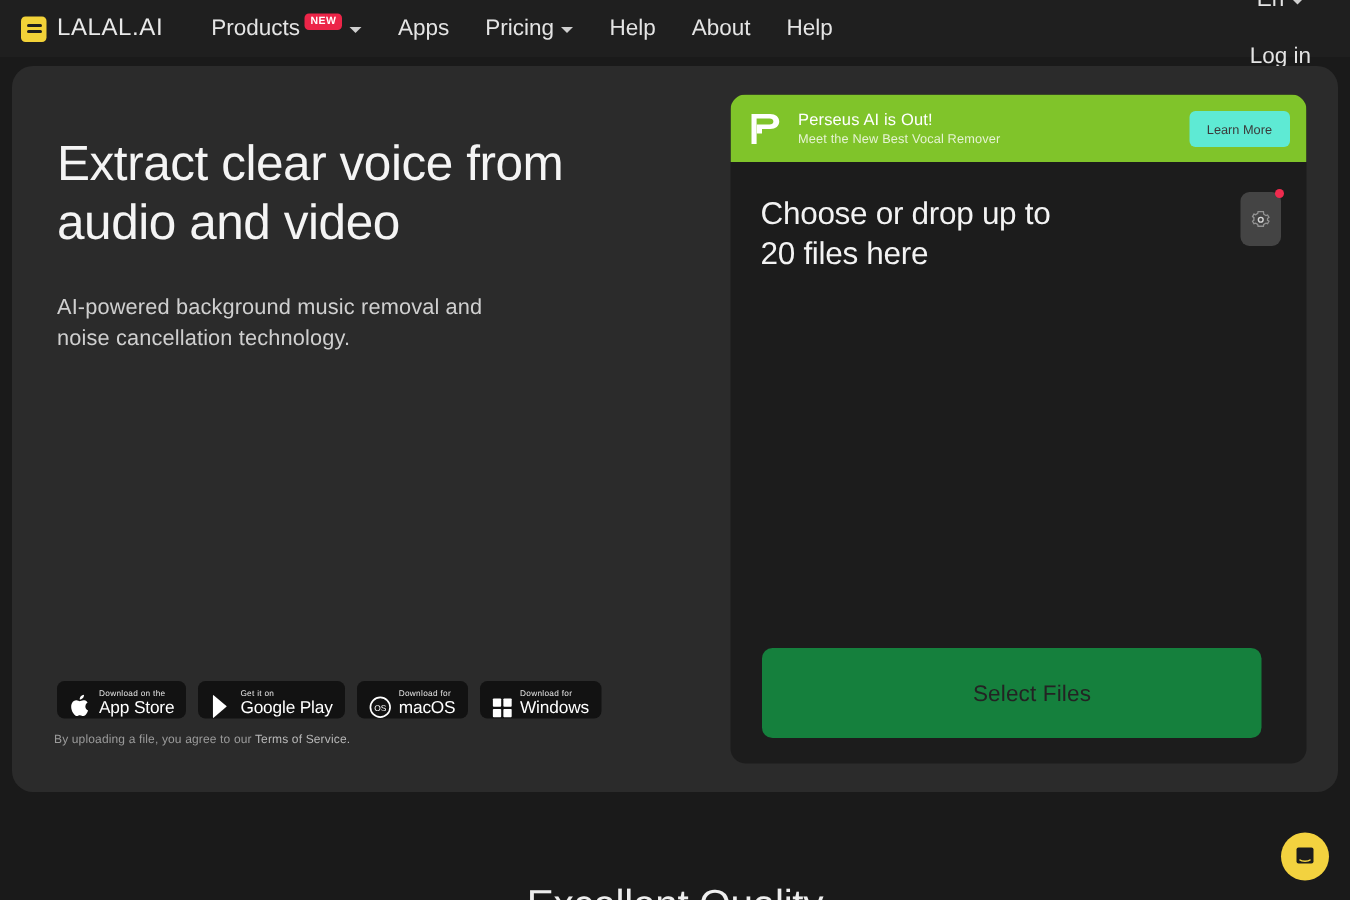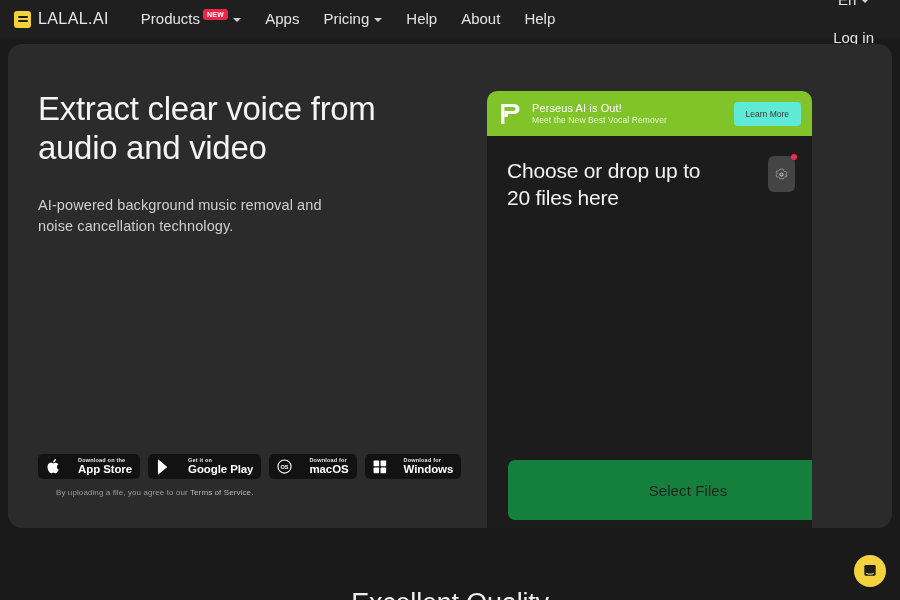--- a/index.html
+++ b/index.html
@@ -67,40 +67,39 @@
     margin-top: 28px; letter-spacing: 0.1px;
   }
 
   
   .badges {
     position: absolute; left: 30px; top: 410px;
     display: flex; gap: 8px; align-items: center;
   }
   .badge {
     background: #121212; border-radius: 5px;
-    height: 25px; display: flex; align-items: center;
-    gap: 17px; padding: 0 8px; cursor: pointer; font-weight: bold;
+    height: 25px; display: flex; align-items: flex-end;
+    gap: 5px; padding: 0 8px; cursor: pointer;
   }
   .badge-ico { display: flex; align-items: center; justify-content: center; color: #fff; }
   .badge-txt { display: flex; flex-direction: column; justify-content: center; }
   .badge-top { color: #e6e6e6; font-size: 5.5px; letter-spacing: 0.2px; line-height: 1.1; }
   .badge-bot { color: #fff; font-size: 11.5px; line-height: 1.15; letter-spacing: -0.1px; }
   .terms {
-    position: absolute; left: 48px; top: 444px;
+    position: absolute; left: 28px; top: 444px;
     color: #9b9b9b; font-size: 8px; letter-spacing: 0.1px;
   }
   .terms a { color: #b9b9b9; text-decoration: none; }
 
   
   .upload {
     position: absolute; left: 479px; top: 19px;
-    width: 325px; height: 446px;
+    width: 384px; height: 446px;
     background: #1c1c1c; border-radius: 10px;
     overflow: hidden;
-    margin-top: 28px;
   }
   .promo {
     position: relative; height: 45px; background: #80c42a;
     display: flex; align-items: center; padding: 0 11px;
   }
   .promo-ico { width: 26px; height: 26px; flex: none; margin-right: 8px; }
   .promo-text { display: flex; flex-direction: column; gap: 1px; }
   .promo-t1 { color: #ffffff; font-size: 11px; letter-spacing: 0.1px; }
   .promo-t2 { color: #e6f3d3; font-size: 8.5px; letter-spacing: 0.1px; }
   .promo-btn {

